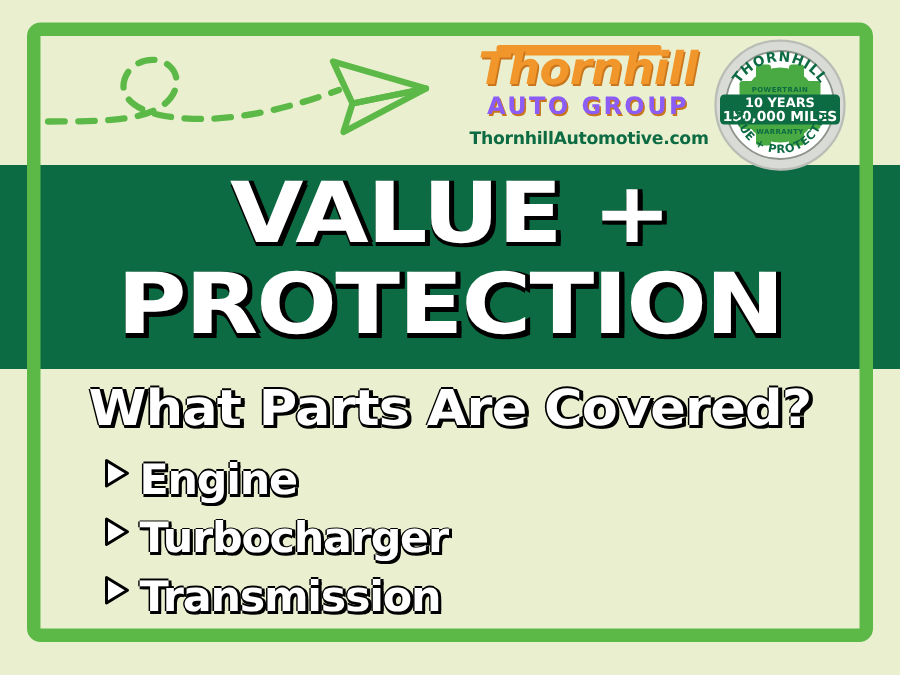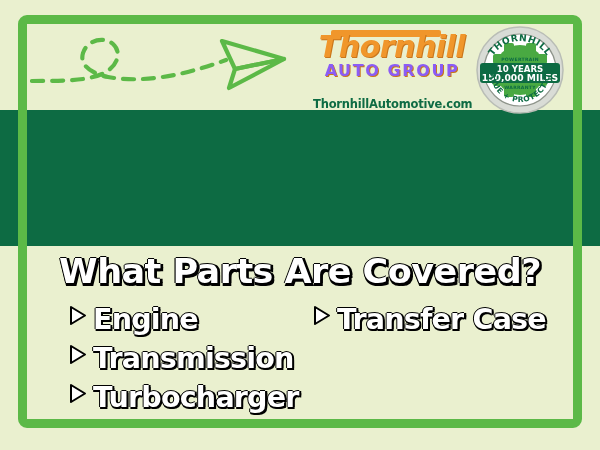--- a/index.html
+++ b/index.html
@@ -99,21 +99,21 @@
     line-height: 17px;
     text-shadow: 1px 1px 0 #c9761c;
   }
   .logo-url {
     font-family: "DejaVu Sans", sans-serif;
     font-size: 11.5px;
     font-weight: bold;
     color: #0d6b43;
     letter-spacing: -0.2px;
     line-height: 14px;
-    margin-top: 18px;
+    margin-top: 6px;
   }
 
   
   .badge {
     position: absolute;
     left: 476px;
     top: 26px;
     width: 88px;
     height: 88px;
   }
@@ -281,49 +281,47 @@
 
         <text x="44" y="63" text-anchor="middle" font-family="DejaVu Sans, sans-serif" font-size="4.6" font-weight="bold" fill="#0d6b43" letter-spacing="0.3">WARRANTY</text>
 
         <text font-family="DejaVu Sans, sans-serif" font-size="7.6" font-weight="bold" fill="#0d6b43" letter-spacing="0.5">
           <textPath href="#arcBot" startOffset="50%" text-anchor="middle">VALUE + PROTECTION</textPath>
         </text>
       </svg>
     </div>
   </div>
 
+  <div class="headline">
+    <div class="headline-1">VALUE +</div>
+    <div class="headline-2">PROTECTION</div>
+  </div>
 
   <div class="question">What Parts Are Covered?</div>
 
   <div class="lists">
 
     <div class="list-col col-left">
       <div class="list-item">
         <svg class="bullet" viewBox="0 0 19 21">
           <path d="M3 2 L17 10.5 L3 19 Z" fill="#ffffff" stroke="#000000" stroke-width="2" stroke-linejoin="round"></path>
         </svg>
         <span class="item-label">Engine</span>
       </div>
       <div class="list-item">
         <svg class="bullet" viewBox="0 0 19 21">
           <path d="M3 2 L17 10.5 L3 19 Z" fill="#ffffff" stroke="#000000" stroke-width="2" stroke-linejoin="round"></path>
         </svg>
-        <span class="item-label">Transmission</span>
+        <span class="item-label">Turbocharger</span>
       </div>
       <div class="list-item">
         <svg class="bullet" viewBox="0 0 19 21">
           <path d="M3 2 L17 10.5 L3 19 Z" fill="#ffffff" stroke="#000000" stroke-width="2" stroke-linejoin="round"></path>
         </svg>
-        <span class="item-label">Turbocharger</span>
+        <span class="item-label">Transmission</span>
       </div>
     </div>
 
     <div class="list-col col-right">
-      <div class="list-item">
-        <svg class="bullet" viewBox="0 0 19 21">
-          <path d="M3 2 L17 10.5 L3 19 Z" fill="#ffffff" stroke="#000000" stroke-width="2" stroke-linejoin="round"></path>
-        </svg>
-        <span class="item-label">Transfer Case</span>
-      </div>
     </div>
 
   </div>
 </div>
 
 </body></html>

